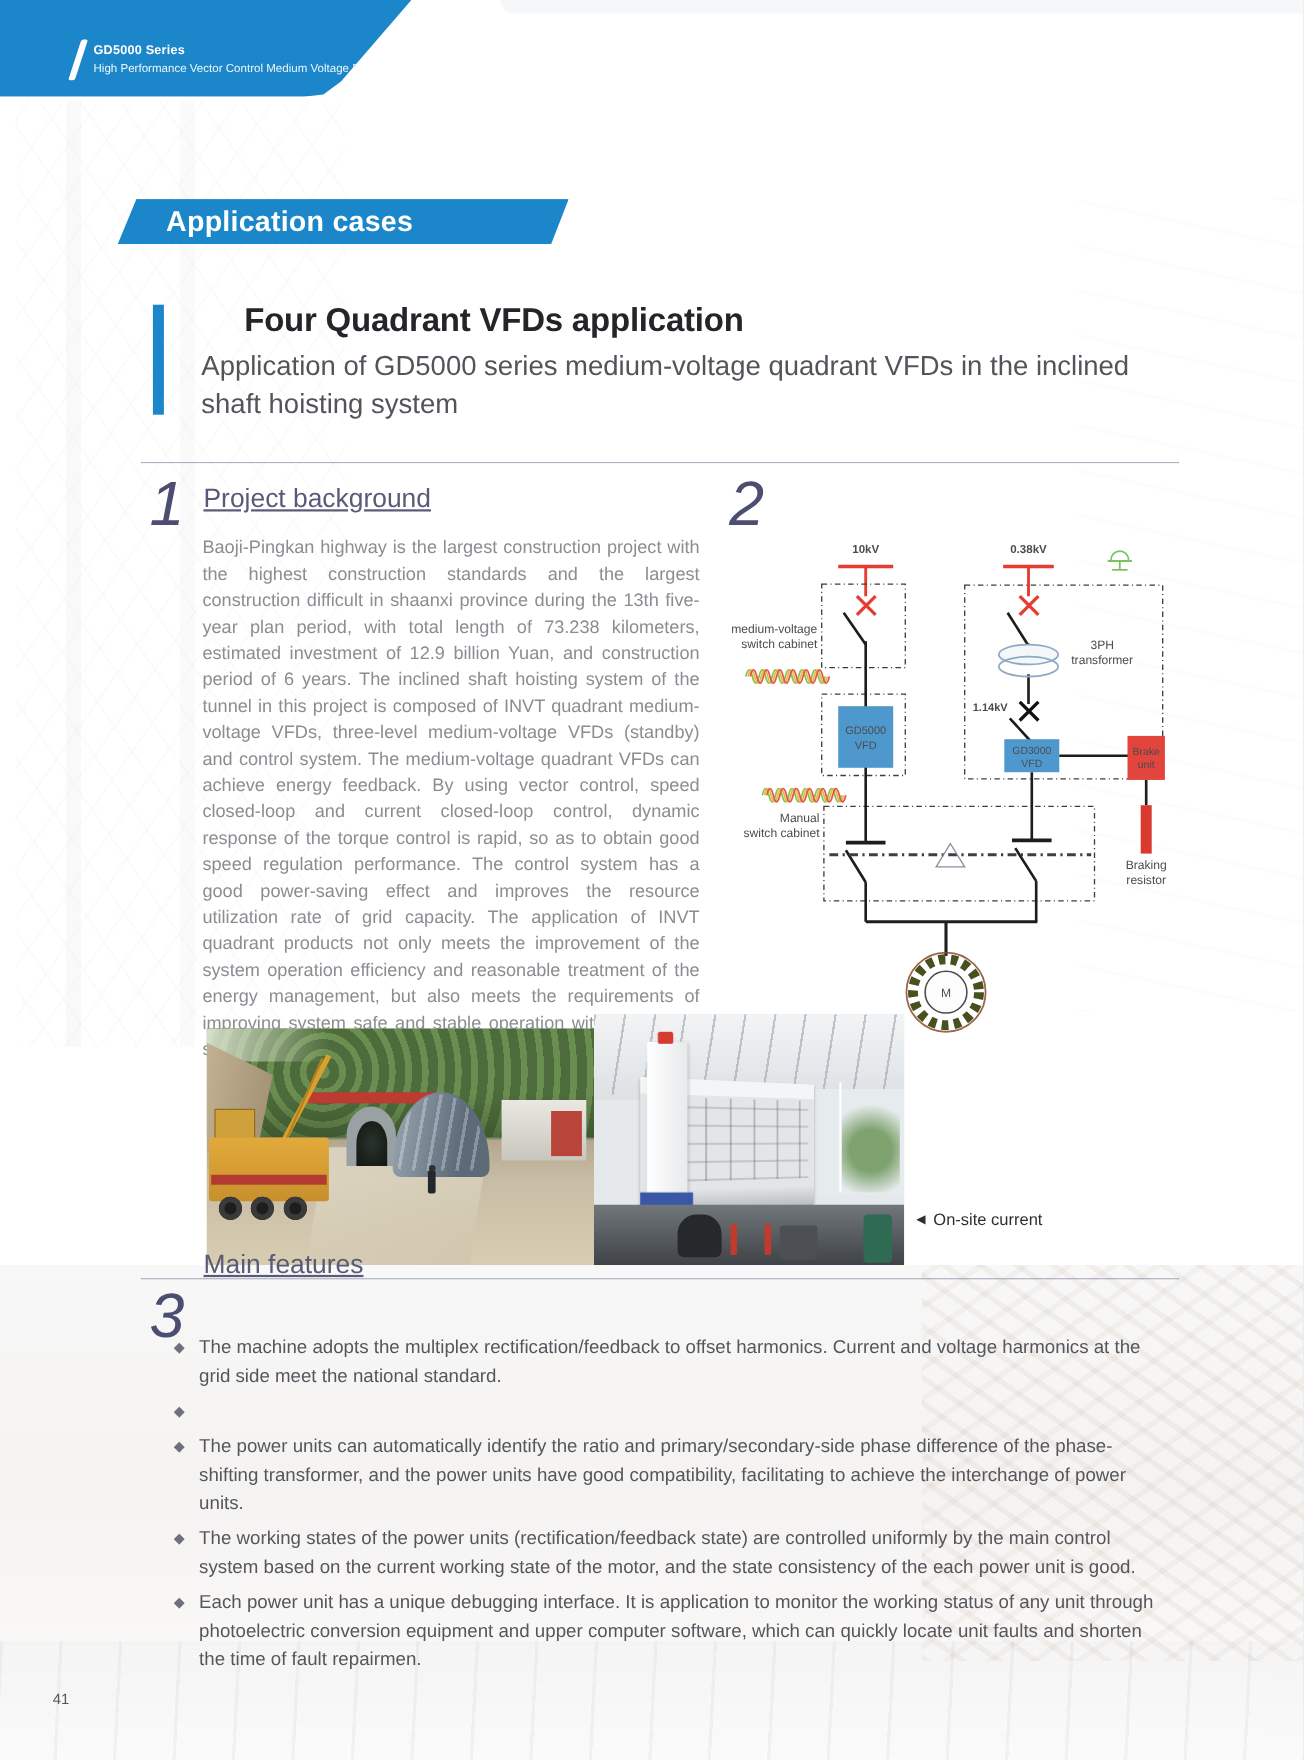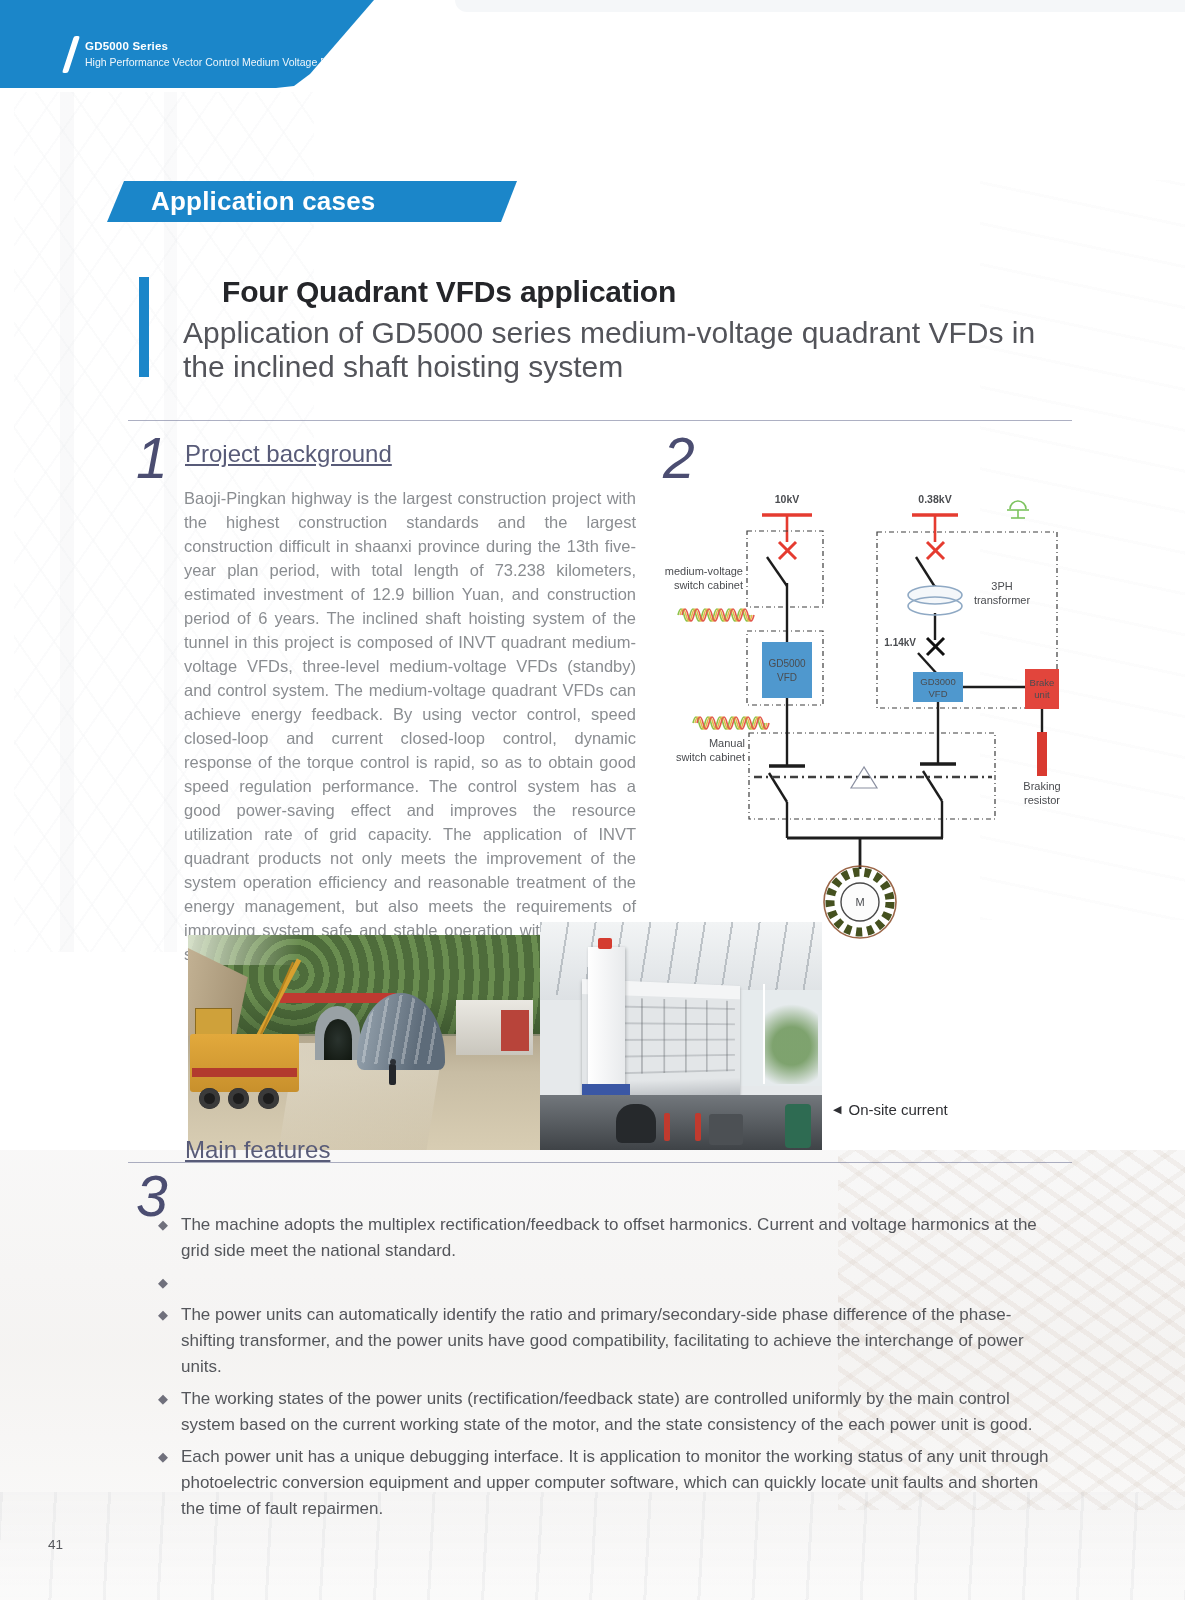--- a/index.html
+++ b/index.html
@@ -36,21 +36,21 @@
   .hdr-tagline{font-size:10.5px;opacity:.92;}
 
   
   .app-banner{left:107px;top:181px;width:410px;height:41px;background:#1b86c9;
     clip-path:polygon(17px 0,410px 0,394px 41px,0 41px);}
   .app-banner-label{left:44px;top:0;height:41px;line-height:41px;color:#fff;font-size:26px;font-weight:700;letter-spacing:.2px;}
 
   
   .title-bar{left:139px;top:277px;width:10px;height:100px;background:#1b86c9;}
   .doc-title{left:183px;top:275px;font-size:30px;font-weight:700;color:#242529;letter-spacing:-.2px;margin-left:39px;}
-  .doc-subtitle{left:183px;top:316px;width:884px;font-size:30px;color:#53545a;line-height:34px;}
+  .doc-subtitle{left:183px;top:316px;width:884px;font-size:25px;color:#53545a;line-height:34px;}
 
   .divider{height:1px;background:rgba(105,112,145,.55);}
   .div1{left:128px;top:420px;width:944px;}
   .div2{left:128px;top:1162px;width:944px;}
 
   
   .sec-num{font-size:57px;font-style:italic;font-weight:500;color:#4b4d71;line-height:1;}
   .sec-head{font-size:24px;color:#585b78;text-decoration:underline;}
   .num1{left:136px;top:430px;}  .head1{left:185px;top:440px;}
   .num2{left:663px;top:430px;}  .head2{left:717px;top:443px;}

